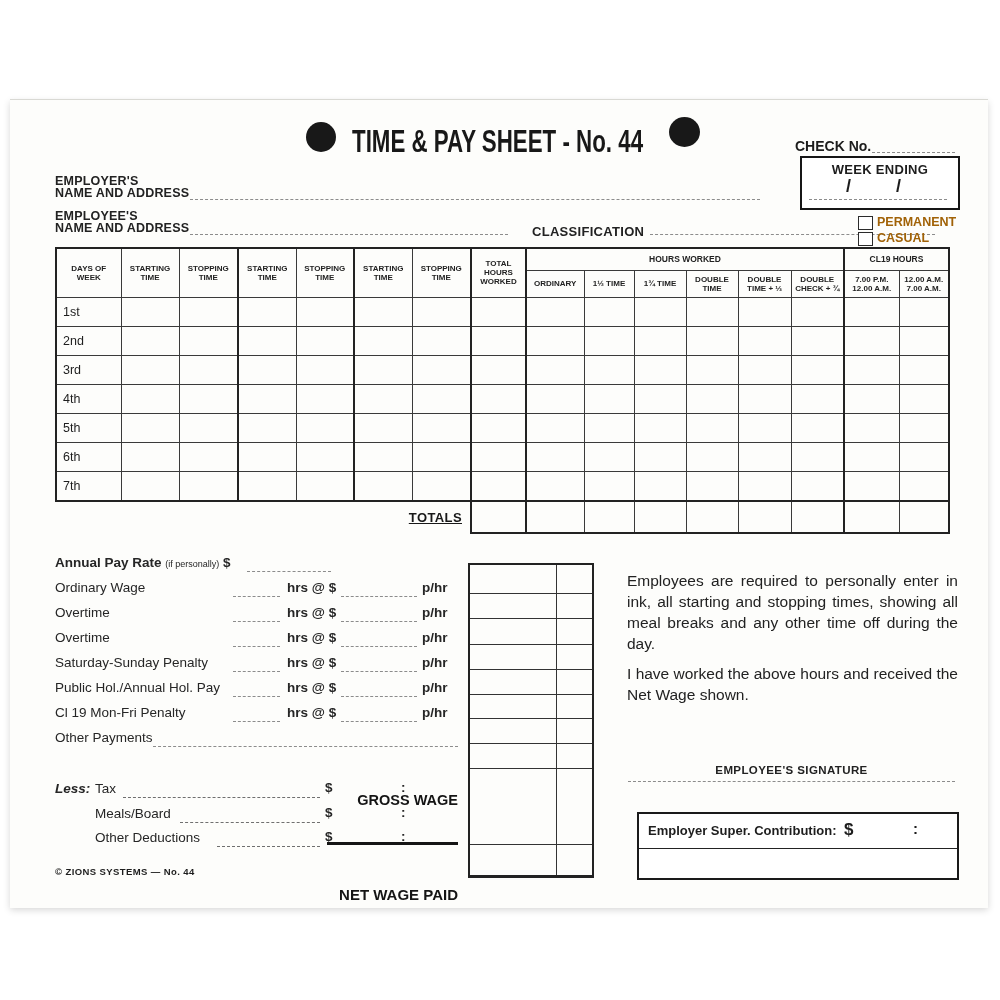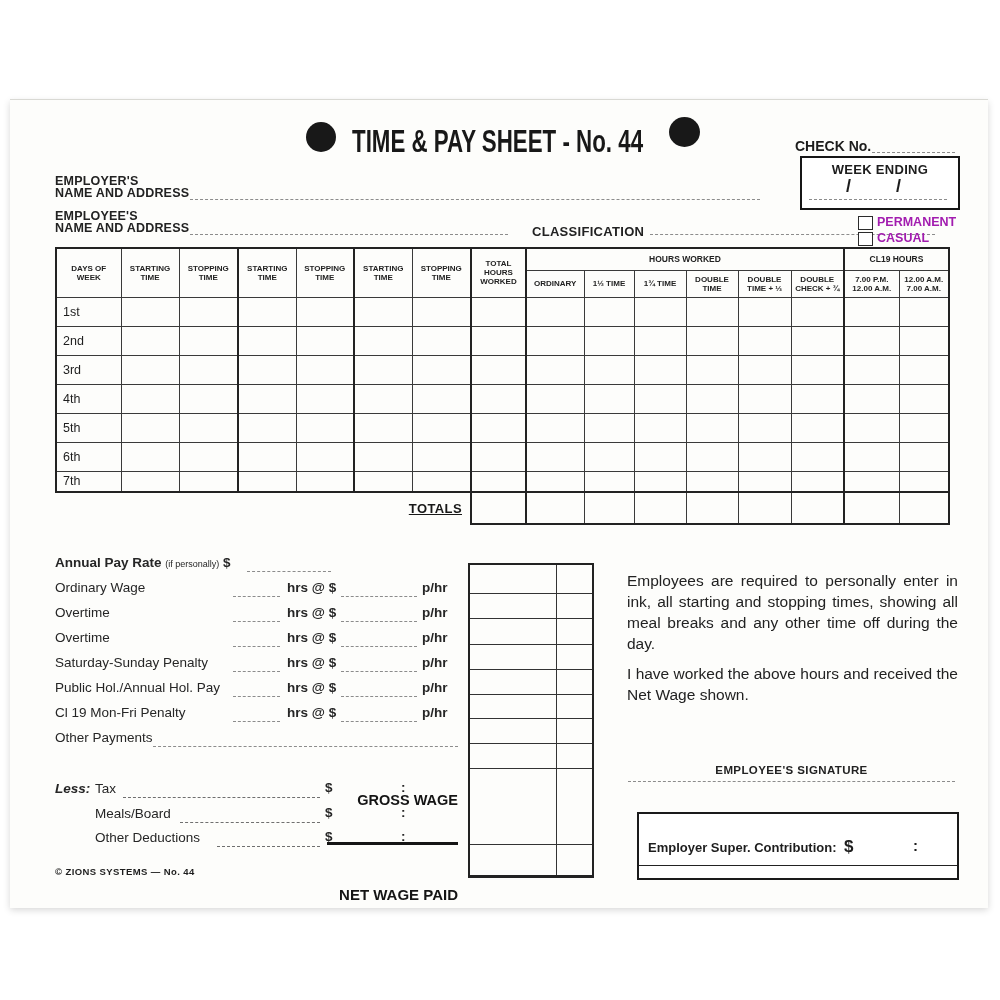--- a/index.html
+++ b/index.html
@@ -10,21 +10,21 @@
   .abs{position:absolute;}
   .punch{position:absolute;background:#181818;border-radius:50%;}
   #title{position:absolute;left:352px;top:124px;font-size:31px;font-weight:bold;white-space:nowrap;
          transform:scaleX(.72);transform-origin:left center;letter-spacing:0;color:#181818;}
   .b{font-weight:bold;}
   .dash{position:absolute;border-bottom:1.7px dashed #8c8c8c;height:1px;}
   .dash.dark{border-bottom-color:#6f6f6f;}
   .lbl2{font-size:12.5px;font-weight:bold;line-height:12px;letter-spacing:.2px;color:#222;}
   .cls{font-size:13px;font-weight:bold;letter-spacing:.3px;color:#222;}
   .chk{position:absolute;width:13px;height:12px;border:1.7px solid #2b2b2b;background:#fff;}
-  .chklbl{position:absolute;font-size:12.5px;font-weight:bold;color:#a21caf;}
+  .chklbl{position:absolute;font-size:12.5px;font-weight:bold;color:#a16207;}
   
   #weekbox{position:absolute;left:800px;top:156px;width:156px;height:50px;border:2.5px solid #161616;background:#fff;}
   #weekbox .wel{position:absolute;left:0;right:0;top:4px;text-align:center;font-size:13px;font-weight:bold;letter-spacing:.3px;}
   #weekbox .slash{position:absolute;top:18px;font-size:18px;font-weight:bold;}
   
   table.ts{position:absolute;left:55px;top:247px;border-collapse:collapse;table-layout:fixed;}
   table.ts th, table.ts td{border:1.2px solid #3a3a3a;padding:0;overflow:hidden;}
   table.ts th{font-size:8px;font-weight:bold;line-height:9px;text-align:center;padding:1px 2px;color:#222;}
   table.ts th.grp{font-size:8.5px;}
   table.ts td.day{font-size:12.5px;padding-left:6px;color:#1e1e1e;vertical-align:middle;text-align:left;font-weight:normal;}
@@ -50,21 +50,21 @@
   
   table.mg{position:absolute;left:468px;top:563px;border-collapse:collapse;table-layout:fixed;
            border:2.4px solid #222;border-bottom-width:3px;}
   table.mg td{border:1.4px solid #333;padding:0;}
   
   .para{position:absolute;left:627px;width:331px;font-size:15.5px;line-height:21px;color:#222;text-align:justify;}
   #sigline{position:absolute;left:628px;top:781px;width:327px;border-bottom:1.7px dashed #8c8c8c;}
   #siglbl{position:absolute;left:628px;top:764px;width:327px;text-align:center;font-size:11.5px;
           font-weight:bold;letter-spacing:.4px;color:#222;}
   #superbox{position:absolute;left:637px;top:812px;width:318px;height:64px;border:2.4px solid #1a1a1a;background:#fff;}
-  #superbox .r1{position:absolute;left:0;right:0;top:17px;height:34px;border-bottom:1.8px solid #222;}
+  #superbox .r1{position:absolute;left:0;right:0;top:0;height:34px;border-bottom:1.8px solid #222;}
   #superbox .slabel{position:absolute;left:9px;top:9px;font-size:13px;font-weight:bold;color:#1d1d1d;}
   #superbox .sdol{position:absolute;left:205px;top:6px;font-size:17px;font-weight:bold;}
   #superbox .scol{position:absolute;left:274px;top:6px;font-size:15px;font-weight:bold;}
   #superbox .r2{position:absolute;left:0;right:0;top:36px;height:28px;}
   #superbox .pt{position:absolute;left:9px;top:6px;font-size:13px;font-weight:bold;}
   #superbox .fs{position:absolute;right:8px;top:7px;font-size:12.5px;font-weight:bold;}
   #copyright{position:absolute;left:55px;top:866px;font-size:9.5px;font-weight:bold;letter-spacing:.4px;color:#1d1d1d;}
   #checkno{position:absolute;left:795px;top:138px;font-size:14px;font-weight:bold;color:#1c1c1c;}
 </style>
 </head>
@@ -248,21 +248,21 @@
           <td class="sl sr"></td>
           <td></td>
           <td></td>
           <td></td>
           <td></td>
           <td></td>
           <td></td>
           <td class="sl"></td>
           <td class="or"></td>
         </tr>
-    <tr style="height:21px" class="brow7">
+    <tr style="height:30px" class="brow7">
           <td class="day ol">7th</td>
           <td></td>
           <td></td>
           <td class="sl"></td>
           <td></td>
           <td class="sl"></td>
           <td></td>
           <td class="sl sr"></td>
           <td></td>
           <td></td>

